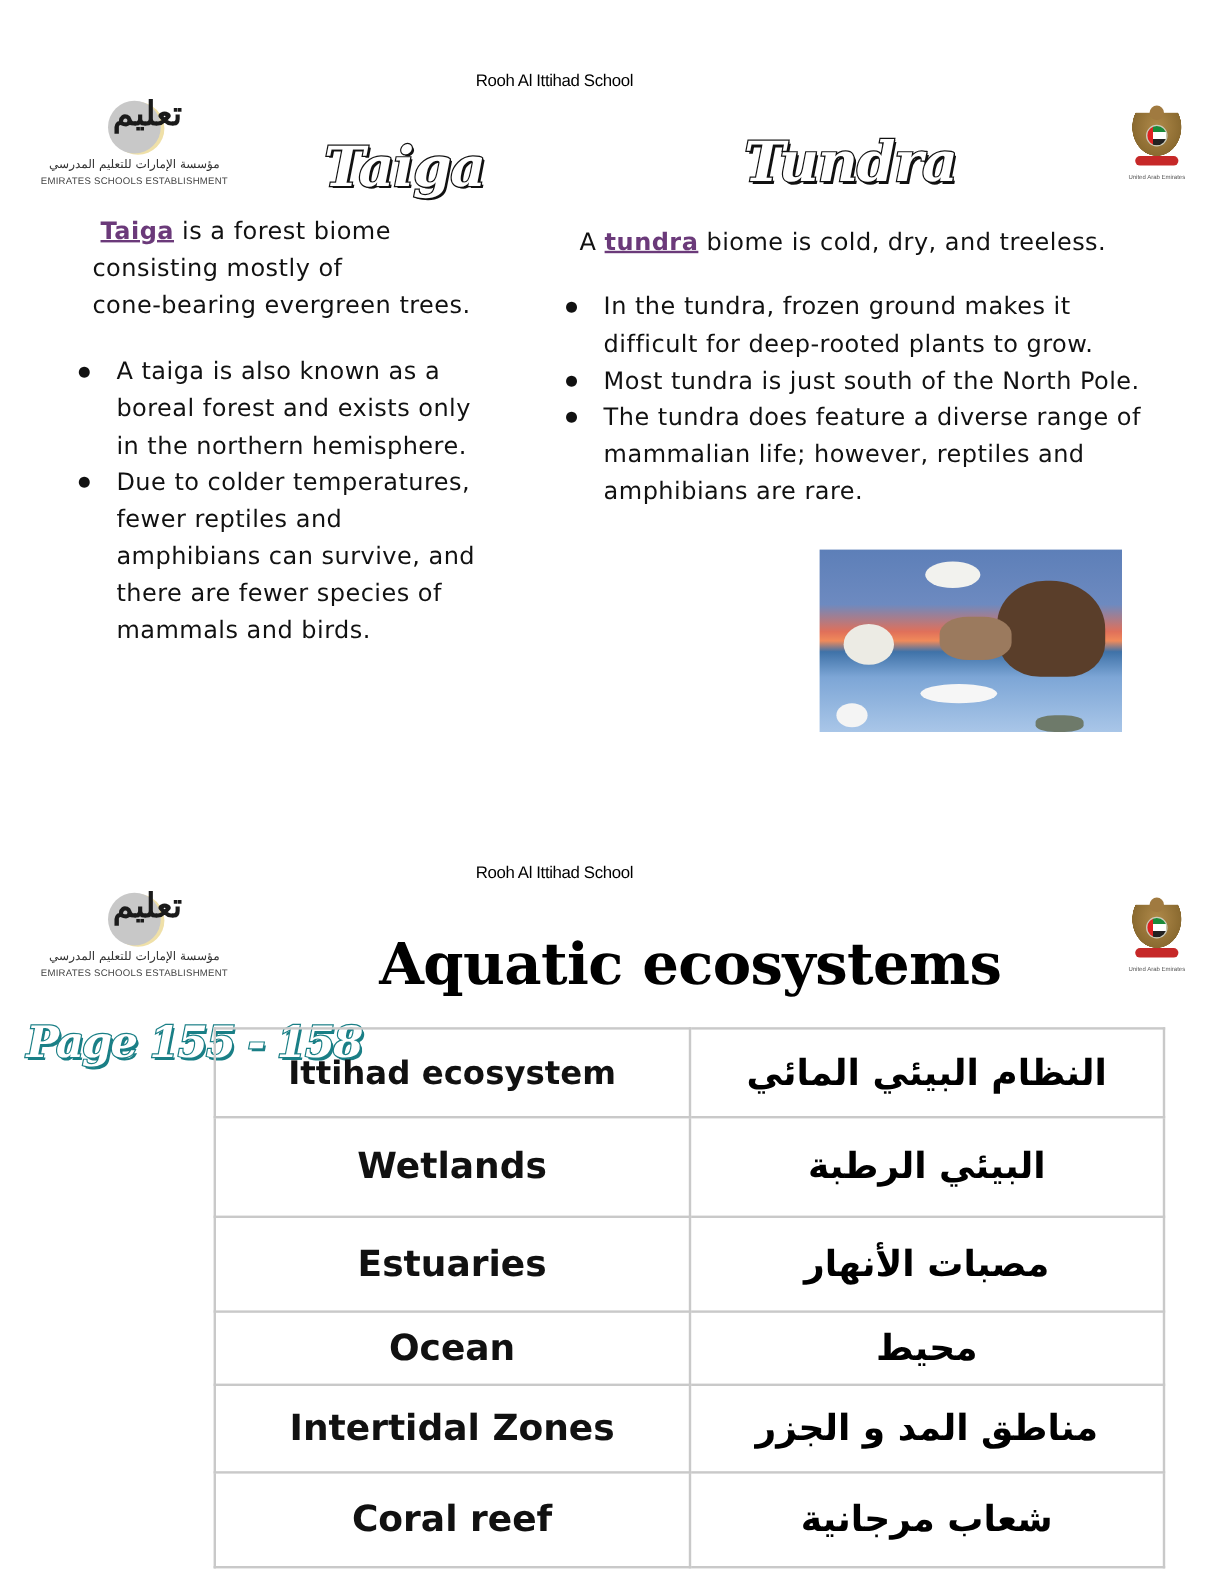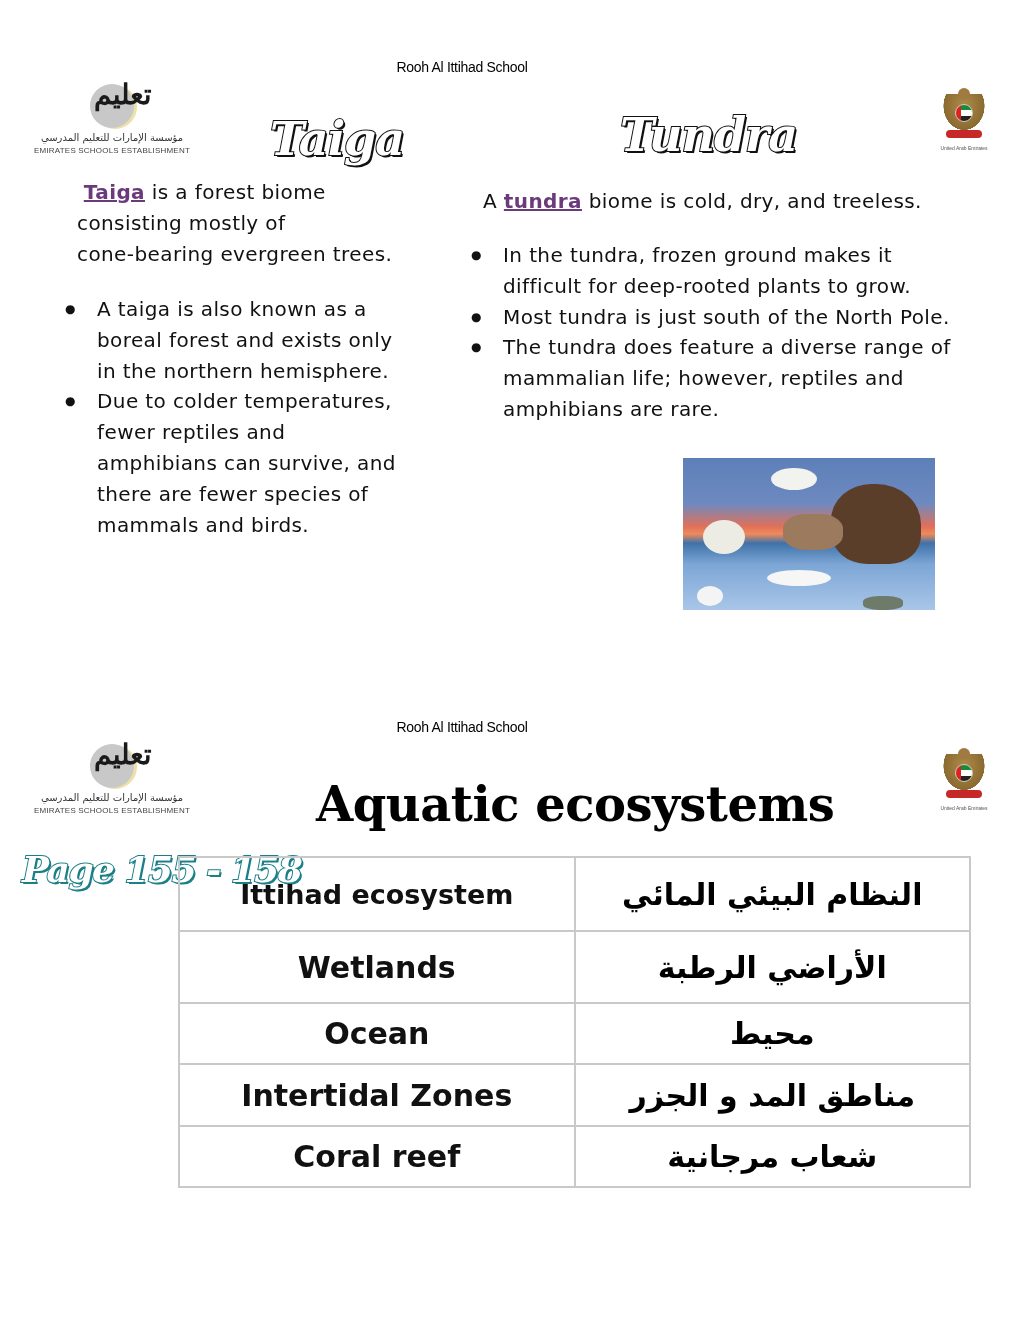--- a/index.html
+++ b/index.html
@@ -118,30 +118,34 @@
 
 <div class="abs main-title" style="left:316px; top:776px;">Aquatic ecosystems</div>
 <div class="abs deco-title page-range" style="left:22px; top:824px;">Page 155 - 158</div>
 
 <table class="eco">
   <tbody>
       <tr style="height:74px;">
     <td class="en hdr">Ittihad ecosystem</td>
     <td class="ar">النظام البيئي المائي</td>
   </tr>
-  <tr style="height:72px;">
+  <tr style="height:83px;">
     <td class="en">Wetlands</td>
-    <td class="ar">الأراضي الرطبة</td>
+    <td class="ar">البيئي الرطبة</td>
+  </tr>
+  <tr style="height:79px;">
+    <td class="en">Estuaries</td>
+    <td class="ar">مصبات الأنهار</td>
   </tr>
   <tr style="height:61px;">
     <td class="en">Ocean</td>
     <td class="ar">محيط</td>
   </tr>
-  <tr style="height:62px;">
+  <tr style="height:73px;">
     <td class="en">Intertidal Zones</td>
     <td class="ar">مناطق المد و الجزر</td>
   </tr>
-  <tr style="height:61px;">
+  <tr style="height:79px;">
     <td class="en">Coral reef</td>
     <td class="ar">شعاب مرجانية</td>
   </tr>
 </tbody>
   </table>
 
 </body></html>

